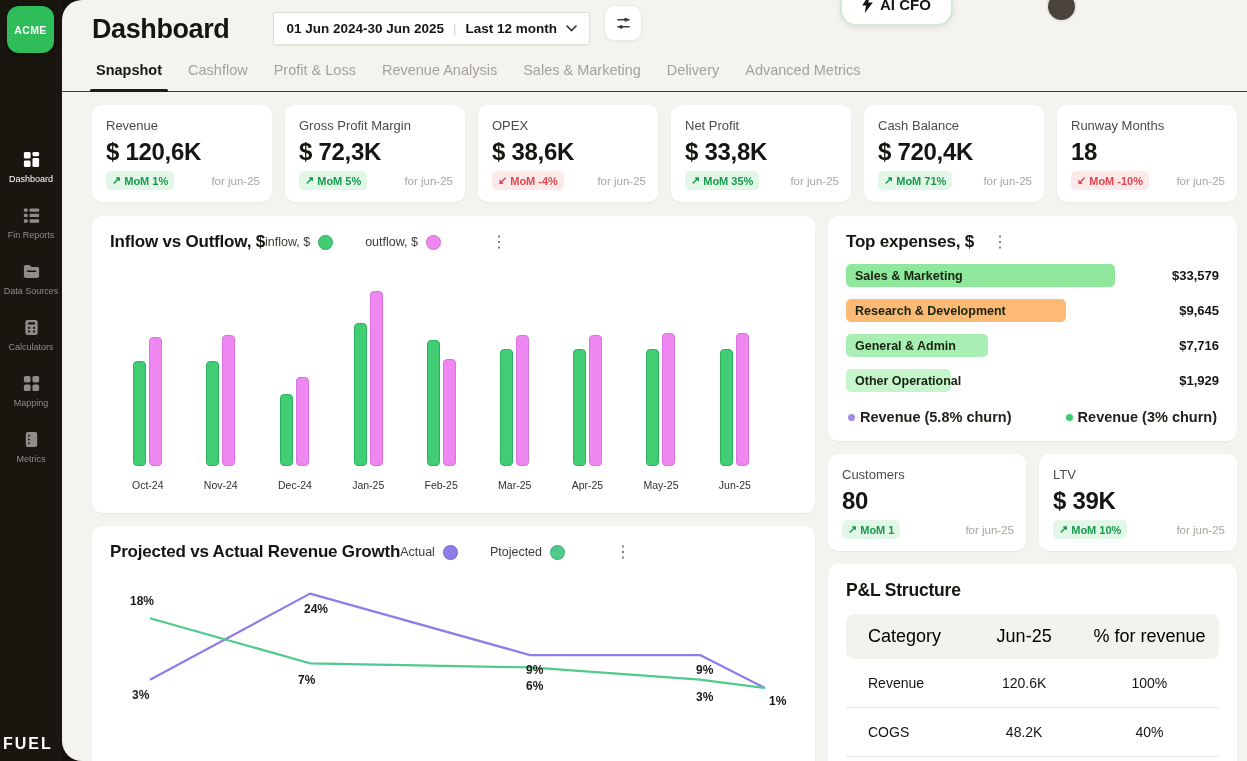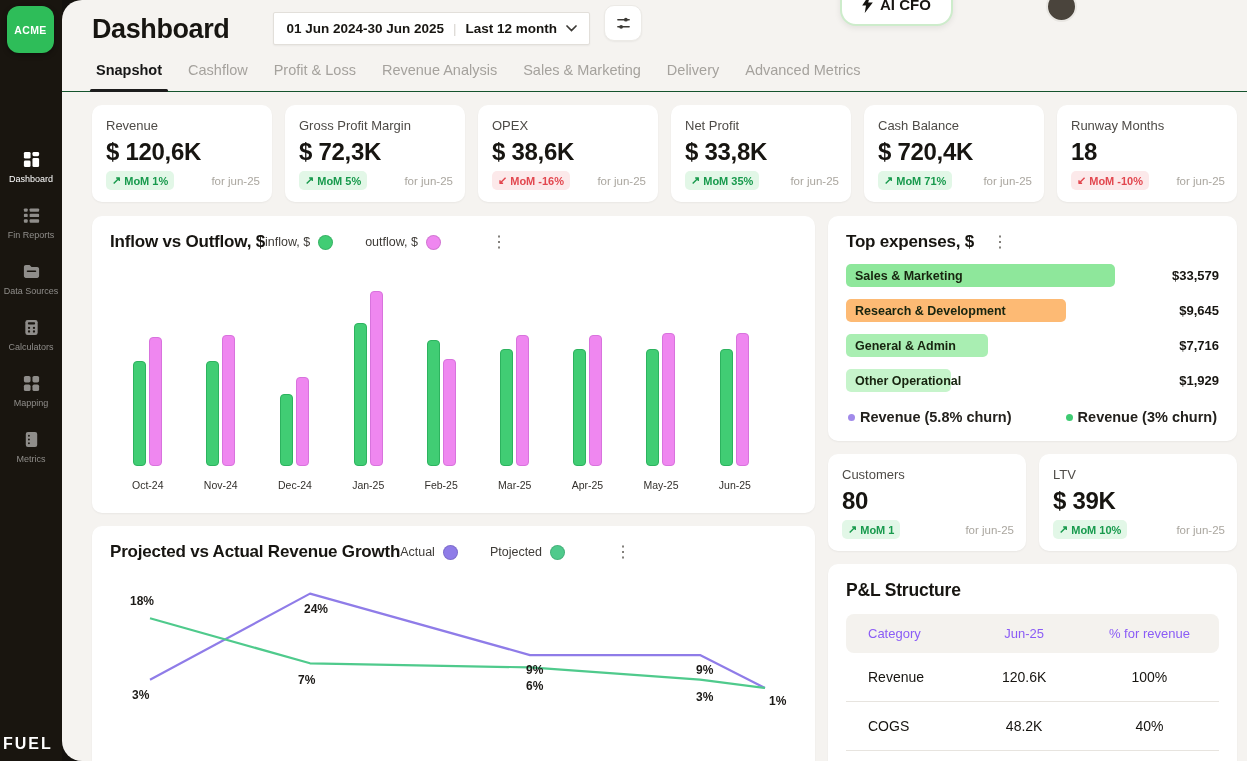--- a/index.html
+++ b/index.html
@@ -77,21 +77,21 @@
   .exp-bar{height:23px;border-radius:5px;display:flex;align-items:center;padding-left:9px;font-size:12.5px;
            font-weight:700;color:#17240f;white-space:nowrap;box-sizing:border-box}
   .exp-val{font-size:13px;font-weight:700}
   .exp-legend{display:flex;justify-content:space-between;margin-top:17px;padding:0 2px}
   .exp-legend-item{display:flex;align-items:center;gap:5px;font-size:14.5px;font-weight:600;color:#23211d}
   .mini-dot{width:7px;height:7px;border-radius:50%}
   .small-cards{display:grid;grid-template-columns:1fr 1fr;gap:13px}
   
   .pnl-table{margin-top:13px}
   .pnl-head{display:grid;grid-template-columns:1.1fr 1fr 1.25fr;background:#f4f2ee;border-radius:8px;
-            padding:12px 0;font-size:13px;color:#8b5cf6}
+            padding:12px 0;font-size:18px;color:#000000}
   .pnl-row{display:grid;grid-template-columns:1.1fr 1fr 1.25fr;padding:16px 0;border-bottom:1px solid #e7e4df;
            font-size:14px;font-weight:500;color:#161410}
   .pc1{padding-left:22px;text-align:left}
   .pc2,.pc3{text-align:center}
 </style>
 </head>
 <body>
 
 <div class="sidebar">
   <div class="logo">ACME</div>
@@ -237,21 +237,21 @@
           </div>
           <div class="period">for jun-25</div>
         </div>
       </div>
       <div class="card kpi-card">
         <div class="kpi-label">OPEX</div>
         <div class="kpi-value">$ 38,6K</div>
         <div class="kpi-foot">
           <div class="badge down">
             <div>↙</div>
-            <div>MoM -16%</div>
+            <div>MoM -4%</div>
           </div>
           <div class="period">for jun-25</div>
         </div>
       </div>
       <div class="card kpi-card">
         <div class="kpi-label">Net Profit</div>
         <div class="kpi-value">$ 33,8K</div>
         <div class="kpi-foot">
           <div class="badge up">
             <div>↗</div>

